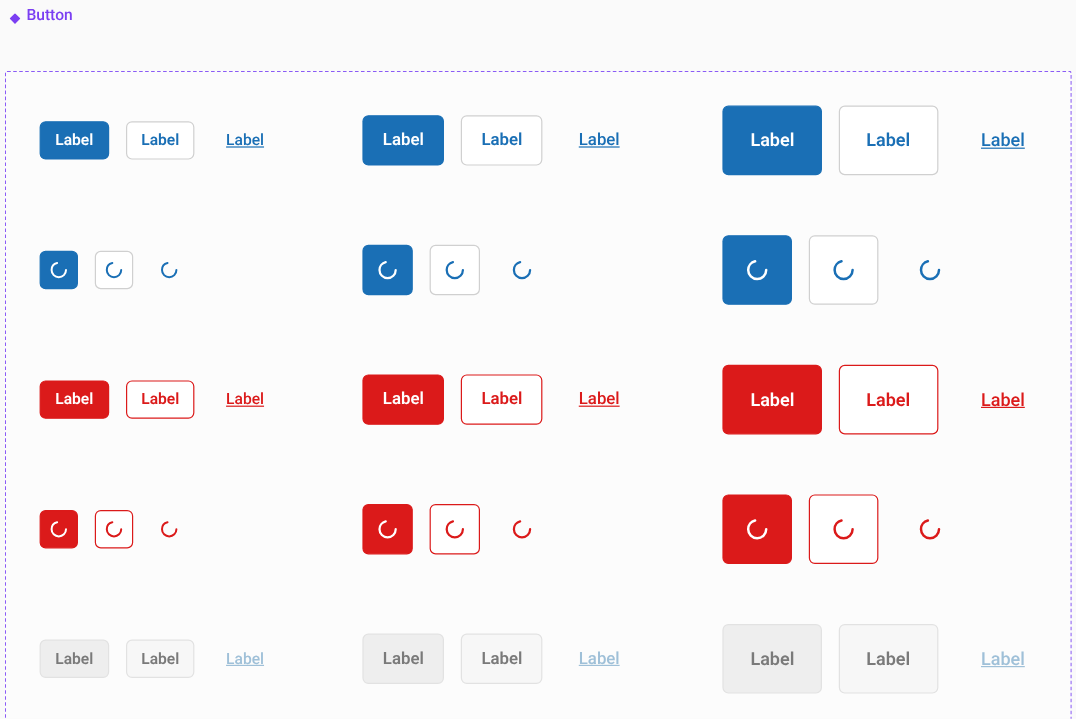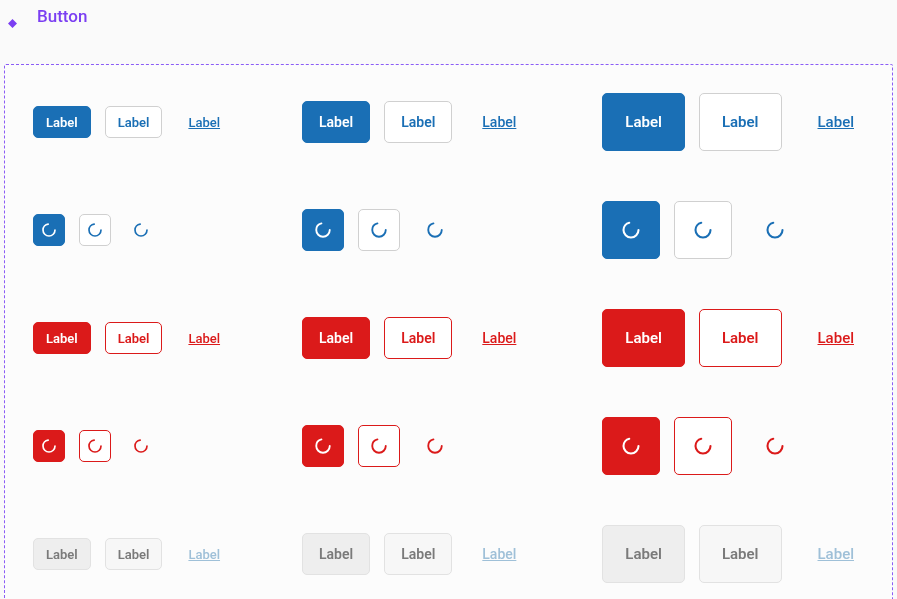--- a/index.html
+++ b/index.html
@@ -6,24 +6,24 @@
     body {
       width: 897px;
       height: 599px;
       font-family: -apple-system, BlinkMacSystemFont, "Segoe UI", Roboto, sans-serif;
       background: #fafafa;
       padding: 4px;
     }
     .component-header {
       display: flex;
       align-items: center;
-      gap: 20px;
+      gap: 5px;
       padding: 2px 4px;
       color: #7b3ff2;
-      font-size: 17px;
+      font-size: 13px;
       font-weight: 500;
     }
     .component-icon {
       width: 9px;
       height: 9px;
       display: inline-block;
     }
     .frame {
       border: 1.5px dashed #8b5cf6;
       border-radius: 2px;

